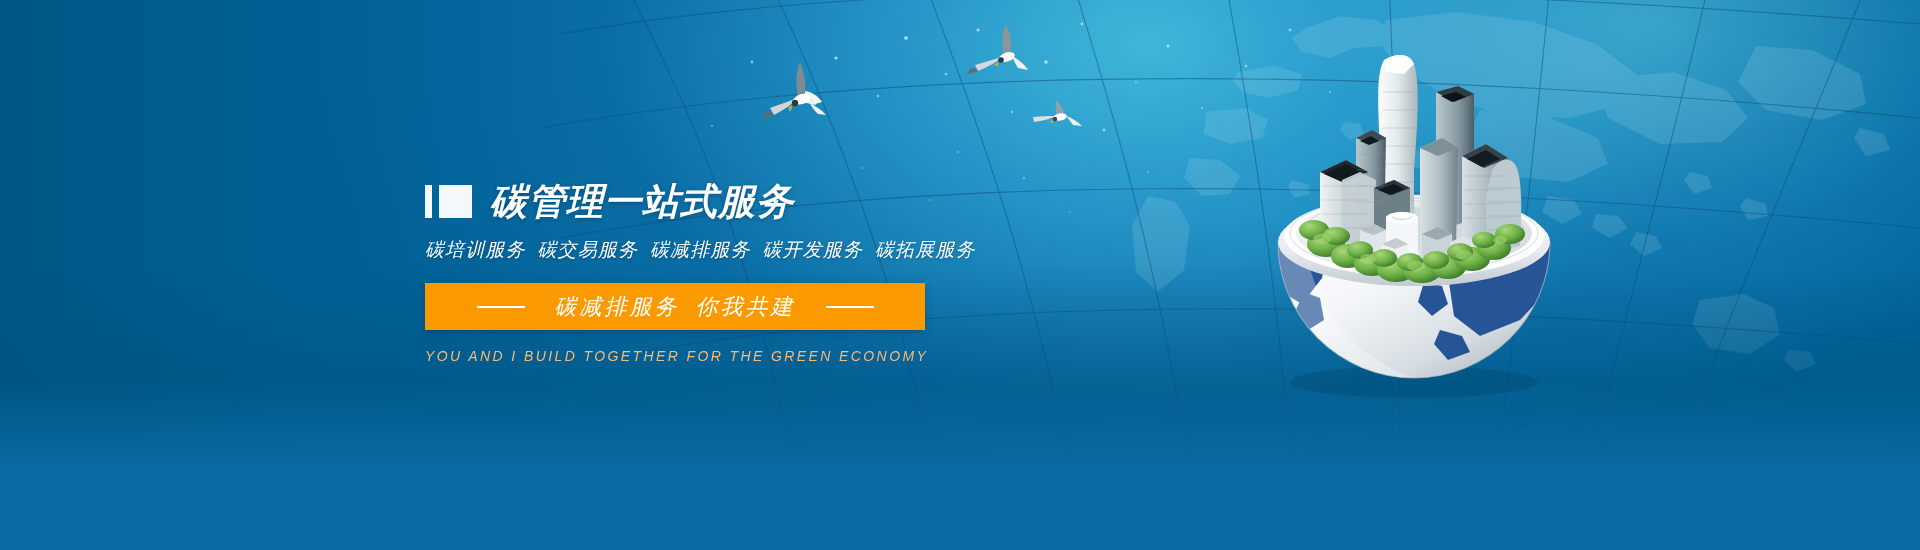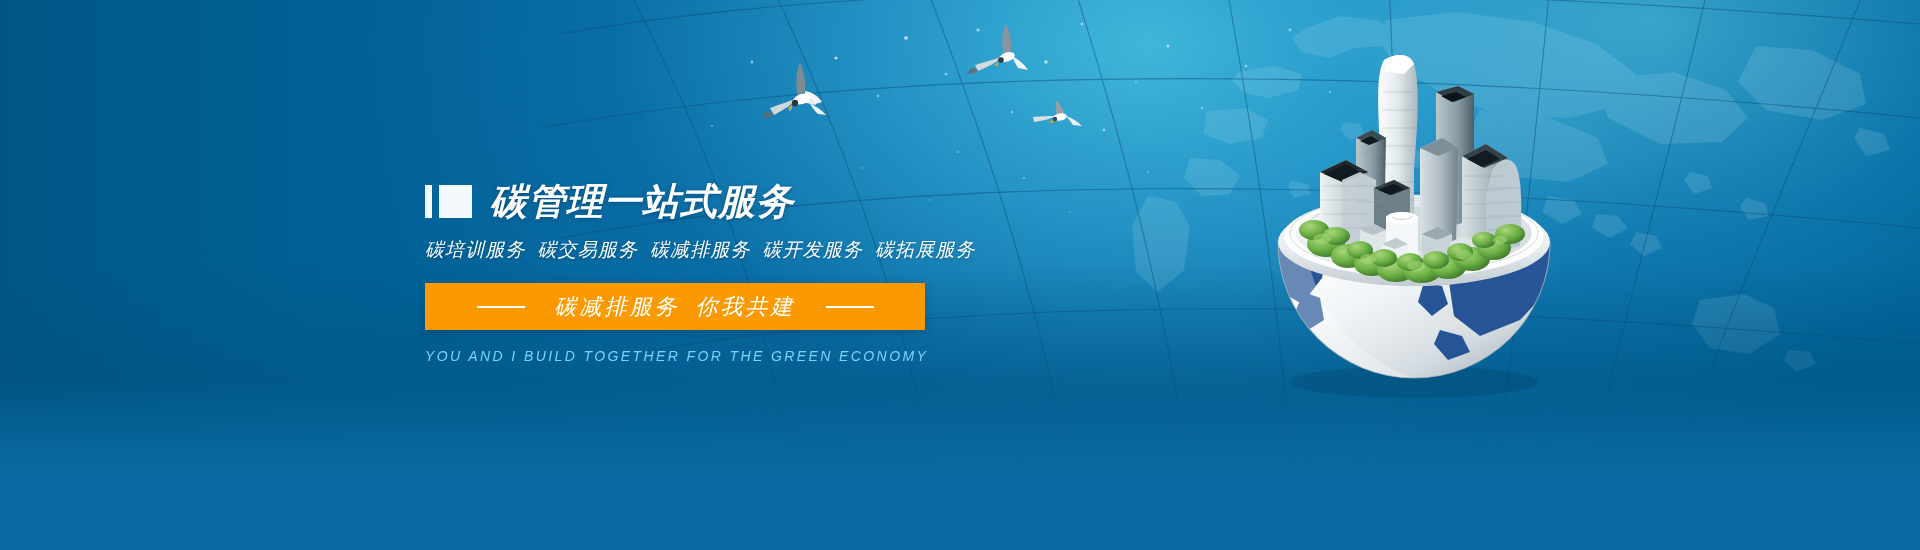--- a/index.html
+++ b/index.html
@@ -111,21 +111,21 @@
     letter-spacing:3px;
     white-space:nowrap;
     font-weight:500;
   }
   .ribbon-text .gap{display:inline-block;width:16px;}
 
   .eng{
     margin-top:18px;
     width:500px;
     text-align:center;
-    color:#7dd3fc;
+    color:#fdba74;
     font-size:14px;
     letter-spacing:2.4px;
     white-space:nowrap;
   }
 
   
   #globe{
     position:absolute;
     left:1264px;top:30px;
     width:300px;height:380px;

